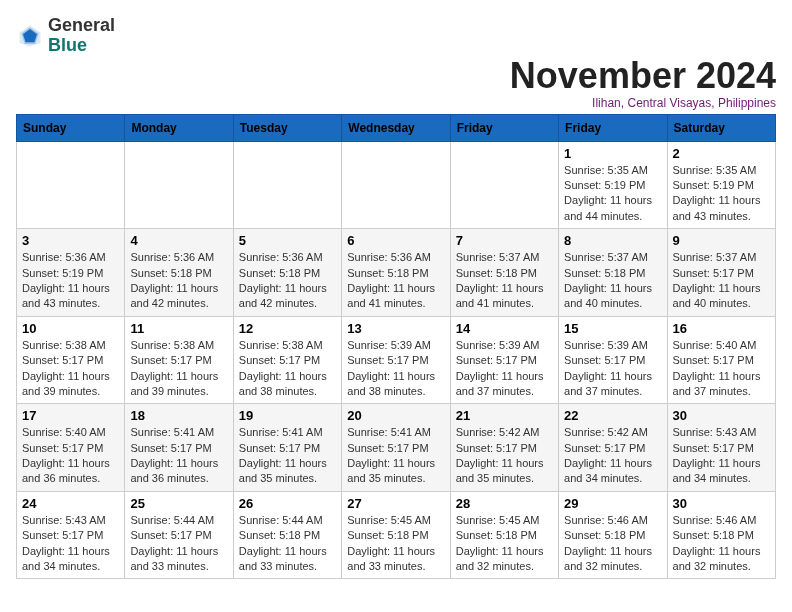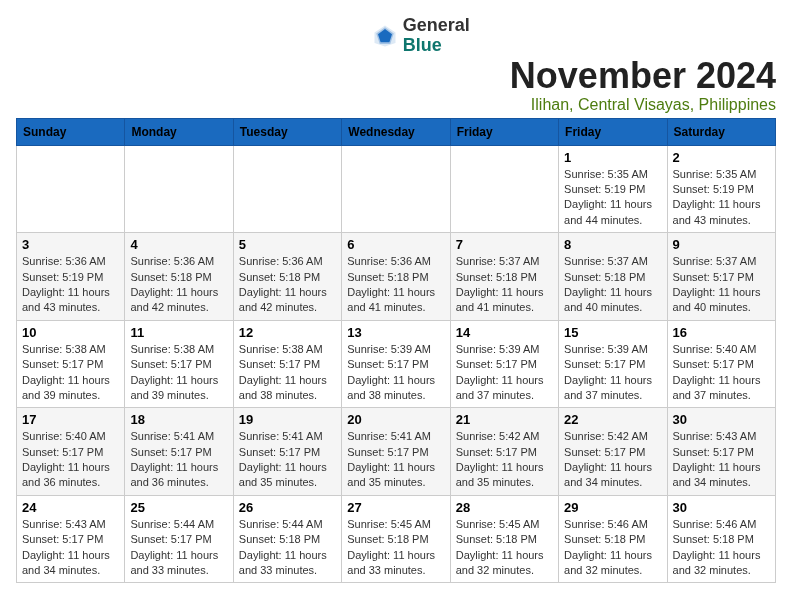--- a/index.html
+++ b/index.html
@@ -5,21 +5,21 @@
     * { box-sizing: border-box; margin: 0; padding: 0; }
     body {
       font-family: Arial, sans-serif;
       background: #fff;
       width: 792px;
       min-height: 612px;
       padding: 16px;
     }
     .header-section {
       display: flex;
-      justify-content: flex-end;
+      justify-content: space-between;
       align-items: flex-start;
       margin-bottom: 4px;
       gap: 40px;
     }
     .logo {
       display: flex;
       align-items: center;
       gap: 4px;
     }
     .logo-text {
@@ -37,22 +37,22 @@
       text-align: right;
       margin-top: 40px;
     }
     .month-title {
       font-size: 36px;
       font-weight: bold;
       color: #222;
       line-height: 1.1;
     }
     .location-title {
-      font-size: 16px;
-      color: #4d7c0f;
+      font-size: 12px;
+      color: #701a75;
     }
     .calendar-table {
       width: 100%;
       border-collapse: collapse;
       border: 1px solid #ccc;
       font-size: 11px;
     }
     .calendar-table th {
       background-color: #1a6abf;
       color: #000000;

